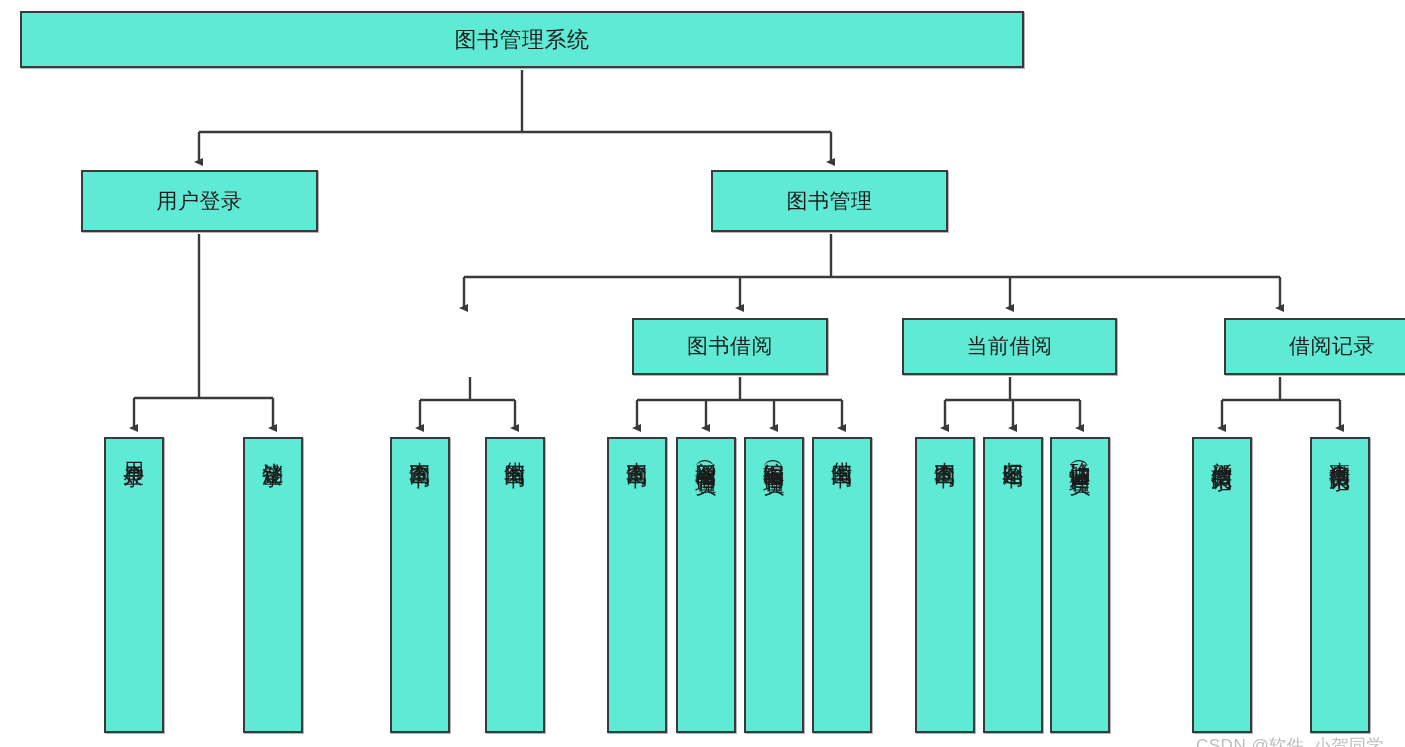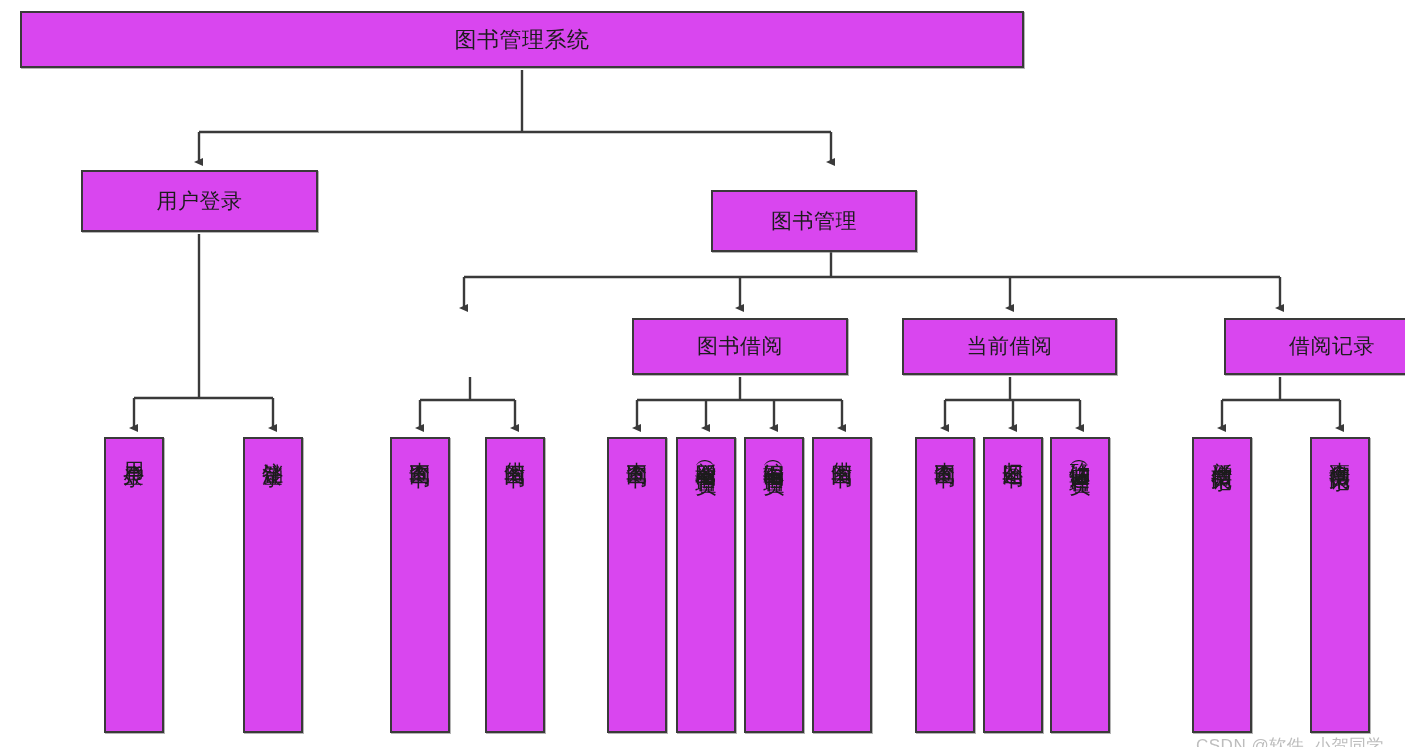--- a/index.html
+++ b/index.html
@@ -23,21 +23,21 @@
     position: absolute;
     left: 0;
     top: 0;
     width: 1405px;
     height: 747px;
     pointer-events: none;
   }
   .node {
     position: absolute;
     box-sizing: border-box;
-    background: #d946ef;
+    background: #5eead4;
     border: 2px solid #3a3a3a;
     display: flex;
     align-items: center;
     justify-content: center;
     box-shadow: 1px 1px 0 0 rgba(120,120,120,0.55);
   }
   .node .label {
     font-size: 21px;
     line-height: 1.15;
     color: #1c1c1c;
@@ -127,25 +127,25 @@
     </g>
   </svg>
 
   <div class="node root" style="left:20px; top:11px; width:1004px; height:57px;">
     <span class="label">图书管理系统</span>
   </div>
 
   <div class="node" style="left:81px; top:170px; width:237px; height:62px;">
     <span class="label">用户登录</span>
   </div>
-  <div class="node" style="left:711px; top:170px; width:206px; height:62px;margin-top:20px;">
+  <div class="node" style="left:711px; top:170px; width:237px; height:62px;">
     <span class="label">图书管理</span>
   </div>
 
-  <div class="node" style="left:632px; top:318px; width:216px; height:57px;">
+  <div class="node" style="left:632px; top:318px; width:196px; height:57px;">
     <span class="label">图书借阅</span>
   </div>
   <div class="node" style="left:902px; top:318px; width:215px; height:57px;">
     <span class="label">当前借阅</span>
   </div>
   <div class="node" style="left:1224px; top:318px; width:216px; height:57px;">
     <span class="label">借阅记录</span>
   </div>
 
   <div class="node leaf" style="left:104px; top:437px; width:60px; height:296px;">

